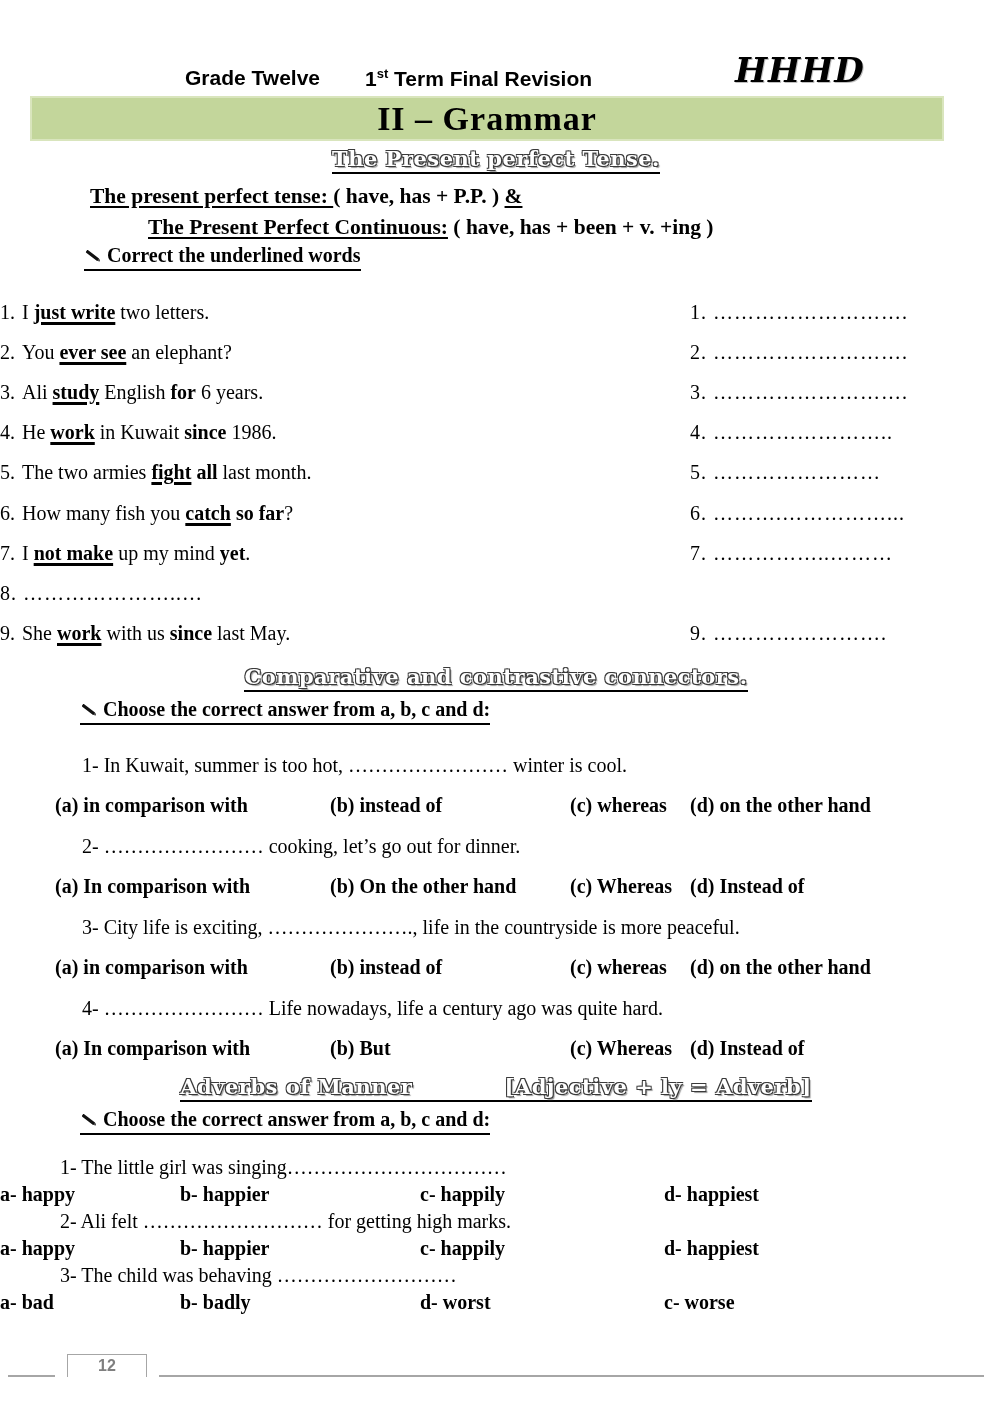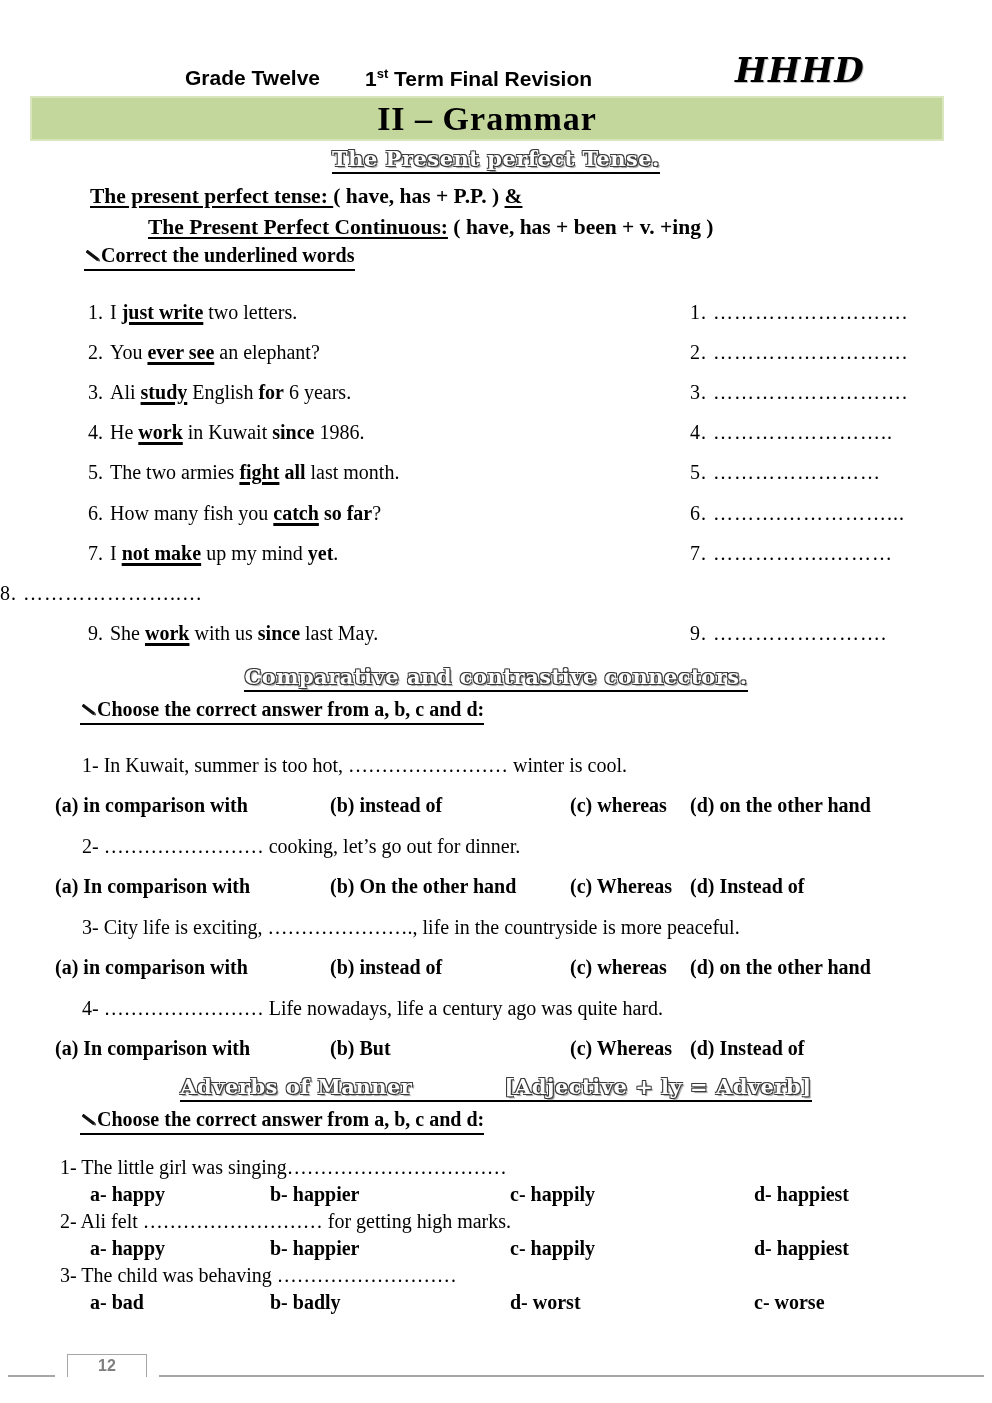--- a/index.html
+++ b/index.html
@@ -34,46 +34,46 @@
   .deco-gap { display:inline-block; width:92px; }
   .h-present    { top:146px; }
   .h-connectors { top:664px; }
   .h-adverbs    { top:1074px; }
   
   .rule1 { position:absolute; top:184px; left:90px;  font-size:21.5px; font-weight:bold; }
   .rule2 { position:absolute; top:215px; left:148px; font-size:21.5px; font-weight:bold; }
   .u2 { text-decoration:underline; text-decoration-thickness:2px; text-underline-offset:3px; }
   
   .instr { position:absolute; font-size:20px; font-weight:bold; }
-  .instr-inner { display:inline-flex; align-items:center; 
+  .instr-inner { display:inline-flex; align-items:center; gap:6px;
                  border-bottom:2px solid #000; padding-bottom:2px; }
   .i1 { top:244px;  left:84px; }
   .i2 { top:698px;  left:80px; }
   .i3 { top:1108px; left:80px; }
   .pen { width:17px; height:17px; transform:scaleX(-1) rotate(8deg); flex:0 0 auto; }
   
   .ex1 { position:absolute; top:292px; left:0; width:992px; }
   .ex1-row { height:40.2px; display:flex; align-items:center; font-size:20px; }
-  .sent { flex:1; padding-left:88px; white-space:nowrap; }
+  .sent { flex:1; white-space:nowrap; }
   .num  { margin-right:7px; }
   .ans  { width:302px; white-space:nowrap; letter-spacing:1px; }
   .sg-n {}
   .sg-b { font-weight:bold;text-align:center; }
   .sg-u { font-weight:bold; text-decoration:underline; text-decoration-thickness:2.5px; text-underline-offset:3px; }
   
   .cqs { position:absolute; top:740px; left:0; width:992px; }
   .cq-text { margin:14px 0 0 82px; font-size:20px; height:27px; }
   .cq-opts { display:grid; grid-template-columns:275px 240px 120px auto;
              padding-left:55px; margin-top:13px; height:27px;
              font-size:20px; font-weight:bold; white-space:nowrap; }
   
   .aqs { position:absolute; top:1156px; left:0; width:992px; }
   .aq-text { margin-left:60px; font-size:20px; height:27px; }
   .aq-opts { display:grid; grid-template-columns:180px 240px 244px auto;
-             padding-left:90px; height:27px;
+             height:27px;
              font-size:20px; font-weight:bold; white-space:nowrap; }
   
   .footer { position:absolute; left:8px; right:8px; bottom:26px;
             display:flex; align-items:flex-end;gap:12px; }
   .f-seg { border-bottom:2px solid #a6a6a6; }
   .f-left { width:47px; }
   .f-right { flex:1; }
   .f-tab { width:80px; height:23px; border:1px solid #a6a6a6; border-bottom:none;
            display:flex; align-items:center; justify-content:center;
            font-family:"Liberation Sans", sans-serif; font-weight:bold;

